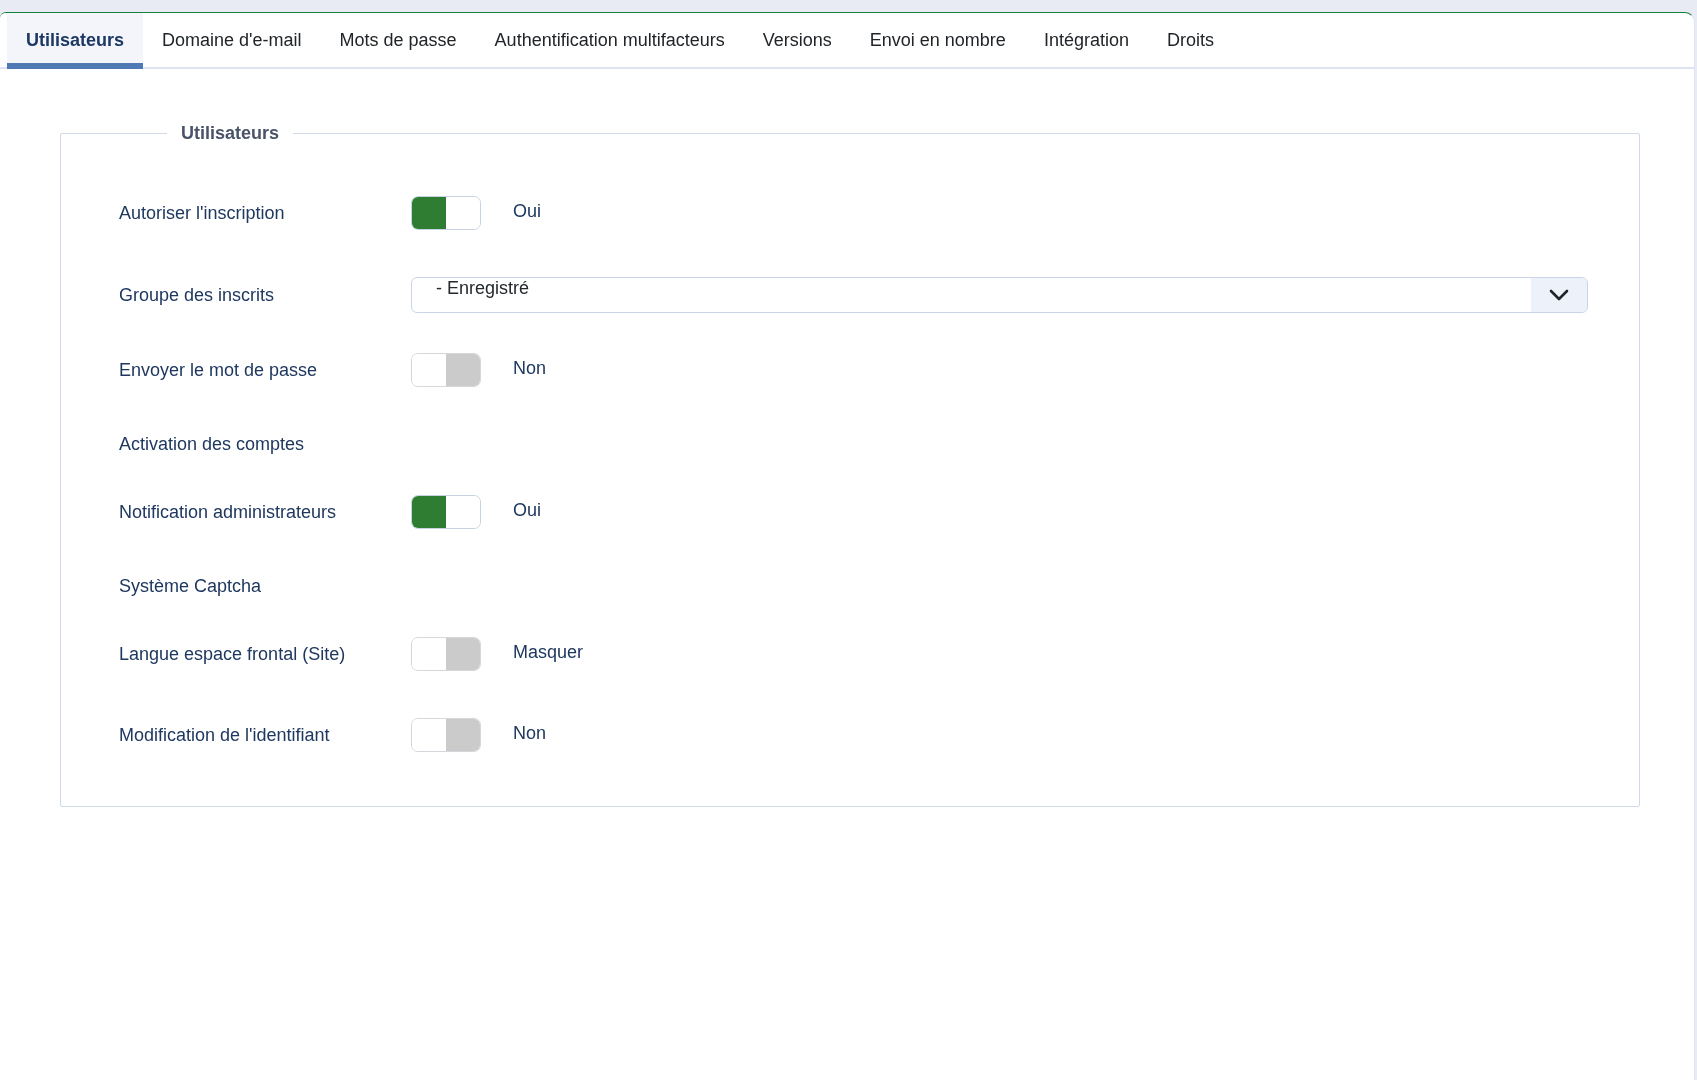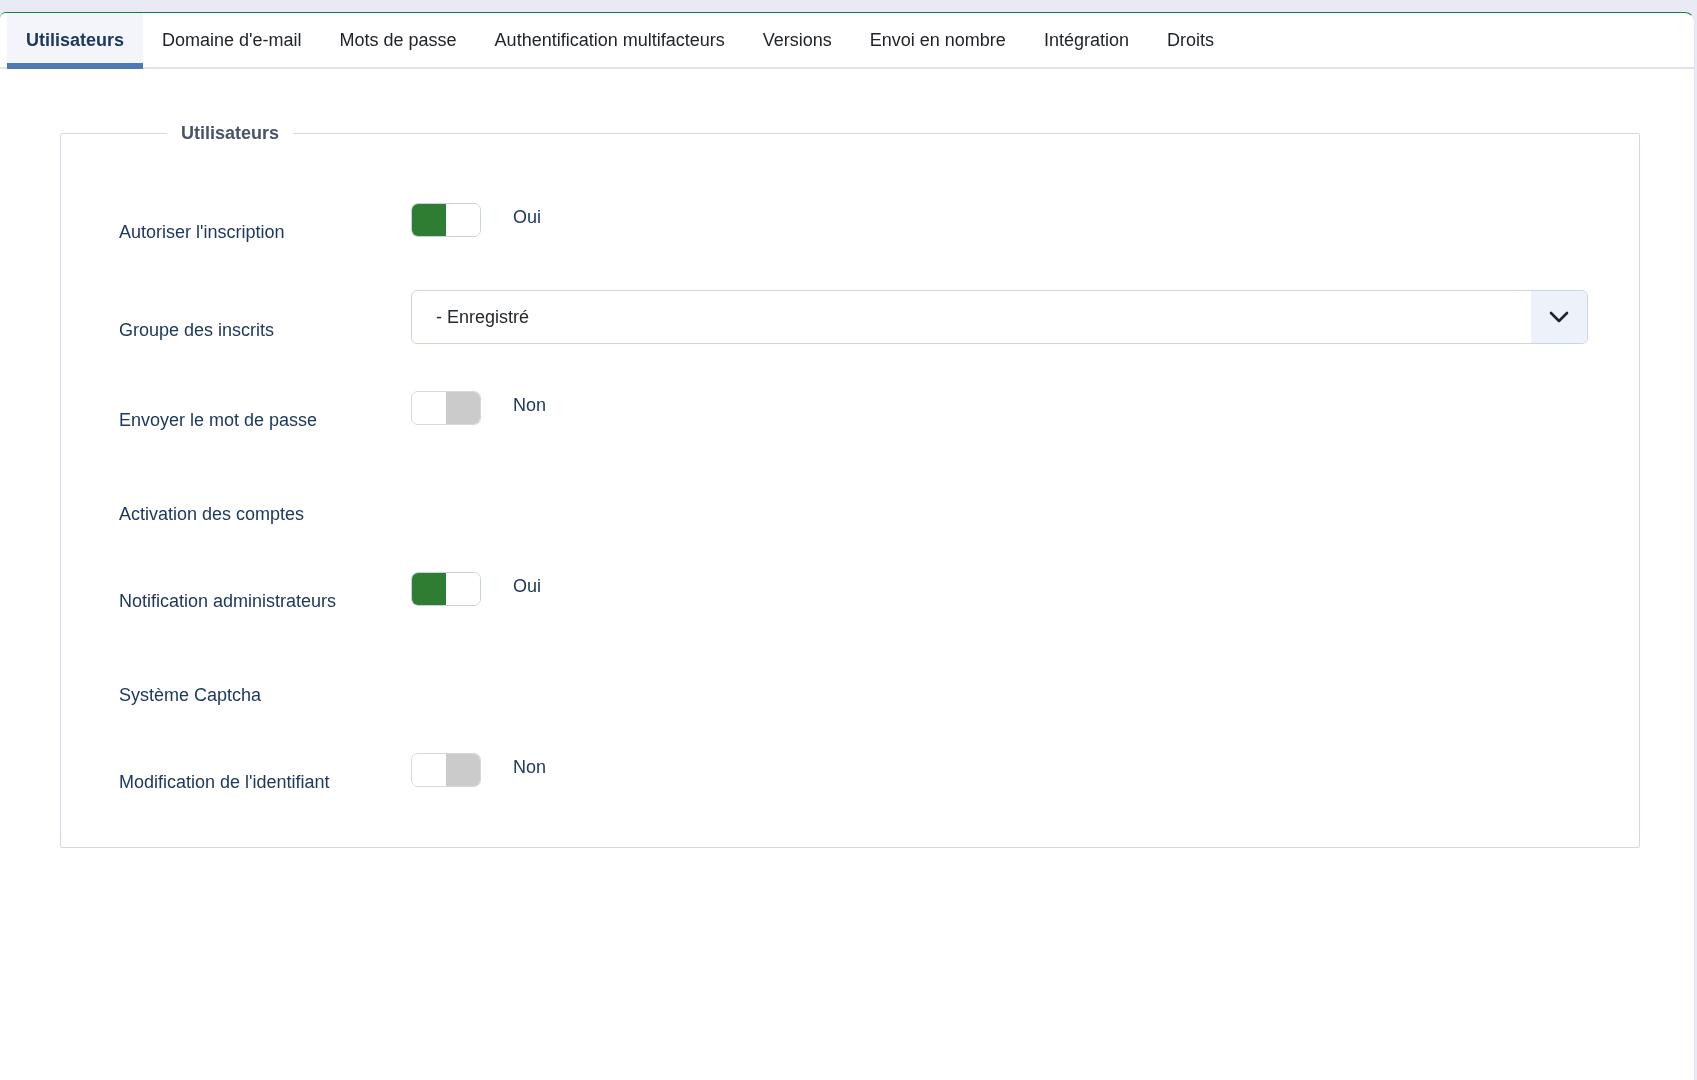--- a/index.html
+++ b/index.html
@@ -72,21 +72,20 @@
     display: flex;
     align-items: center;
   }
   .row.first { margin-top: 52px; }
   .row--toggle { margin-bottom: 47px; }
   .row--select { margin-bottom: 40px; }
   .lbl {
     flex: 0 0 292px;
     font-size: 18px;
     color: #1f3860;
-    margin-top: 26px;
   }
   .ctrl {
     flex: 1;
     display: flex;
     align-items: center;
   }
   
   .toggle {
     display: flex;
     width: 70px;
@@ -106,23 +105,22 @@
   .tval {
     margin-left: 32px;
     font-size: 18px;
     color: #1f3860;
     position: relative;
     top: -2px;
   }
   
   .select {
     display: flex;
-    align-items: center;
     width: 1177px;
-    height: 54px;
+    height: 36px;
     background: #ffffff;
     border: 1px solid #c9d5e6;
     border-radius: 6px;
     overflow: hidden;
     cursor: pointer;
   }
   .sval {
     padding-left: 24px;
     font-size: 18px;
     color: #24292d;
@@ -209,20 +207,30 @@
           </div>
           <span class="tval">Oui</span>
         </div>
       </div>
 
       <div class="row row--select">
         <label class="lbl">Système Captcha</label>
       </div>
 
 
+      <div class="row row--toggle">
+        <label class="lbl">Langue espace frontal (Site)</label>
+        <div class="ctrl">
+          <div class="toggle off">
+            <span class="half a"></span>
+              <span class="half b"></span>
+          </div>
+          <span class="tval">Masquer</span>
+        </div>
+      </div>
 
       <div class="row row--toggle" style="margin-bottom:0;">
         <label class="lbl">Modification de l'identifiant</label>
         <div class="ctrl">
           <div class="toggle off">
             <span class="half a"></span>
               <span class="half b"></span>
           </div>
           <span class="tval">Non</span>
         </div>

